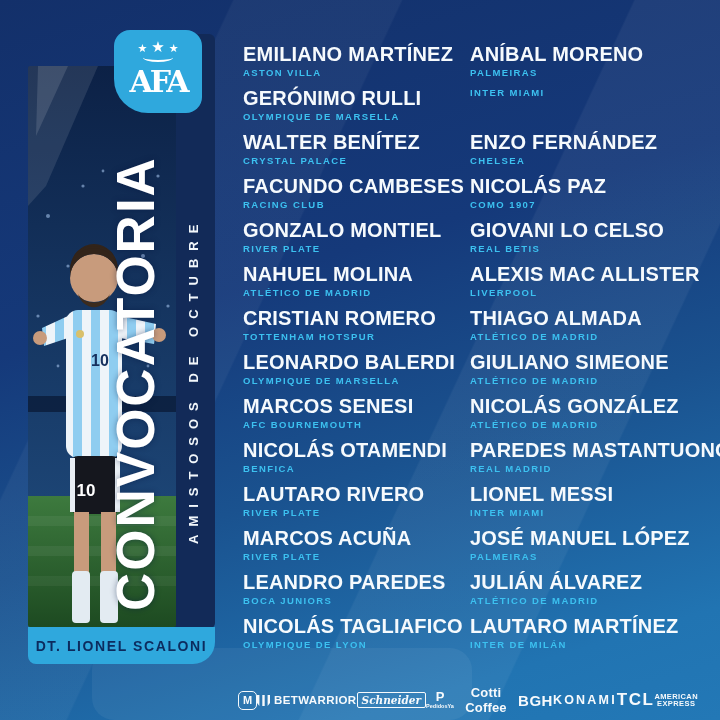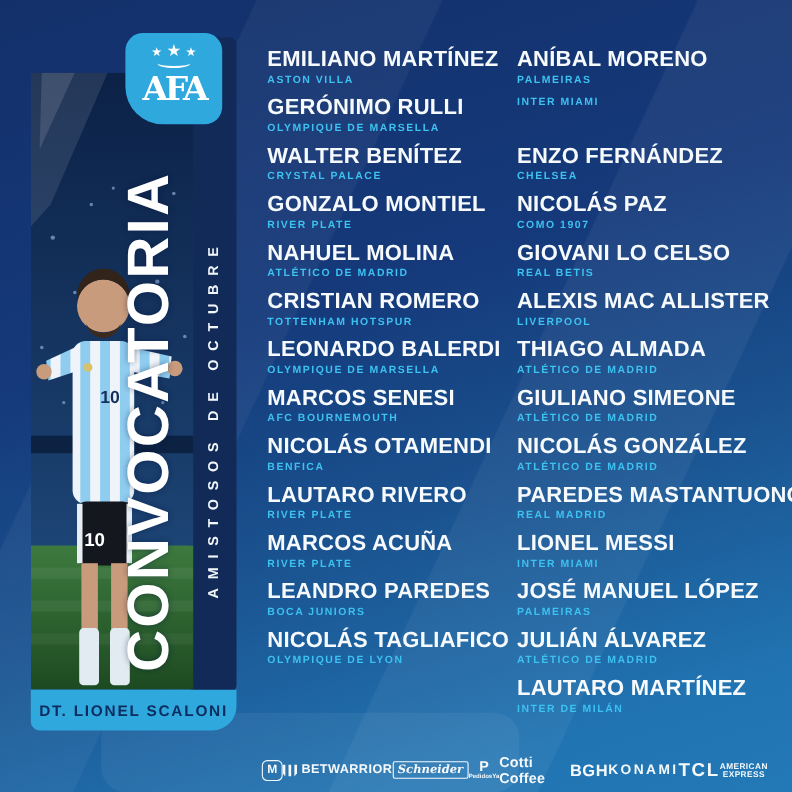--- a/index.html
+++ b/index.html
@@ -54,21 +54,21 @@
     line-height:14px;letter-spacing:1.4px;white-space:nowrap;}
 
   
   .sponsors{position:absolute;left:238px;top:686px;width:460px;height:28px;
     display:flex;align-items:center;justify-content:space-between;color:#fff;}
   .sp{display:flex;align-items:center;gap:4px;color:#fff;opacity:.96;}
   .sp .box{border:1.5px solid #fff;border-radius:5px;width:19px;height:19px;
     display:flex;align-items:center;justify-content:center;font-weight:700;font-size:11px;}
   .sp .boxwide{border:1.5px solid #fff;border-radius:2px;padding:1px 4px;
     font-family:"DejaVu Serif",serif;font-style:italic;font-weight:700;font-size:10.5px;}
-  .sp .txt{font-weight:700;font-size:11.5px;letter-spacing:.4px;}
+  .sp .txt{font-weight:700;font-size:11.5px;letter-spacing:.4px;text-align:center;}
   .sp.cotti .txt{font-size:13px;letter-spacing:.2px;font-weight:600;}
   .sp.bgh .txt{font-size:15px;letter-spacing:.5px;}
   .sp.konami .txt{font-size:12.5px;letter-spacing:2.2px;}
   .sp.tcl .txt{font-size:17px;letter-spacing:1.5px;font-weight:800;}
   .sp .stack{display:flex;flex-direction:column;align-items:center;line-height:1;}
   .sp .stack .l1{font-size:7.5px;font-weight:800;letter-spacing:.4px;}
   .sp .stack .l2{font-size:7.5px;font-weight:800;letter-spacing:.4px;}
   .sp .pstack{display:flex;flex-direction:column;align-items:center;line-height:1;}
   .sp .pstack .pbig{font-size:13px;font-weight:800;}
   .sp .pstack .psub{font-size:5.5px;font-weight:700;margin-top:1px;}
@@ -171,20 +171,24 @@
       </div>
       <div class="player">
         <div class="name">GERÓNIMO RULLI</div>
         <div class="club">OLYMPIQUE DE MARSELLA</div>
       </div>
       <div class="player">
         <div class="name">WALTER BENÍTEZ</div>
         <div class="club">CRYSTAL PALACE</div>
       </div>
       <div class="player">
+        <div class="name">FACUNDO CAMBESES</div>
+        <div class="club">RACING CLUB</div>
+      </div>
+      <div class="player">
         <div class="name">GONZALO MONTIEL</div>
         <div class="club">RIVER PLATE</div>
       </div>
       <div class="player">
         <div class="name">NAHUEL MOLINA</div>
         <div class="club">ATLÉTICO DE MADRID</div>
       </div>
       <div class="player">
         <div class="name">CRISTIAN ROMERO</div>
         <div class="club">TOTTENHAM HOTSPUR</div>

